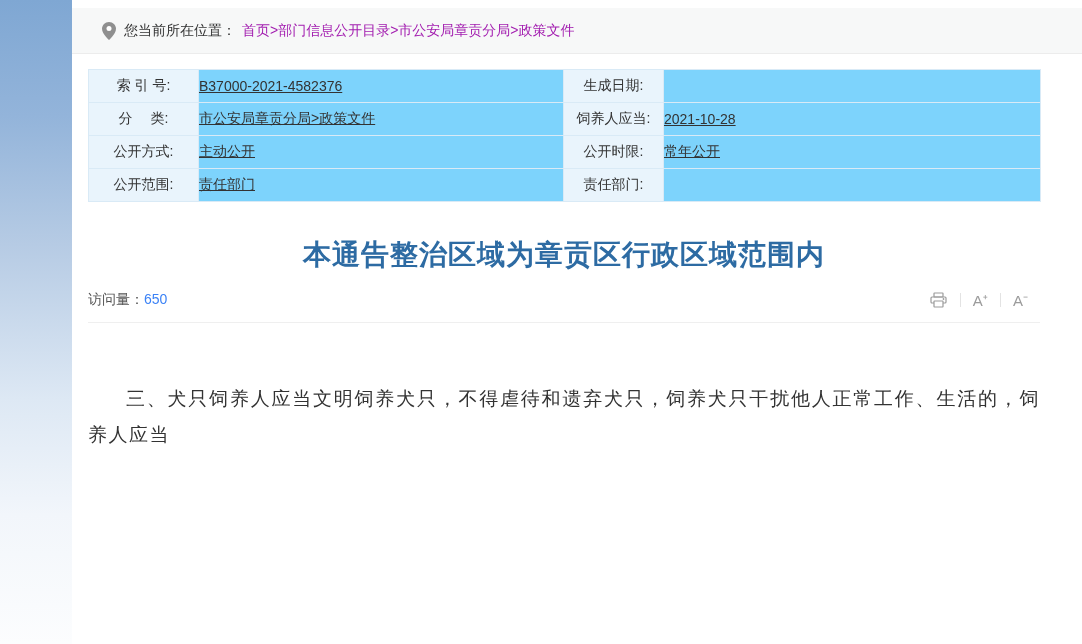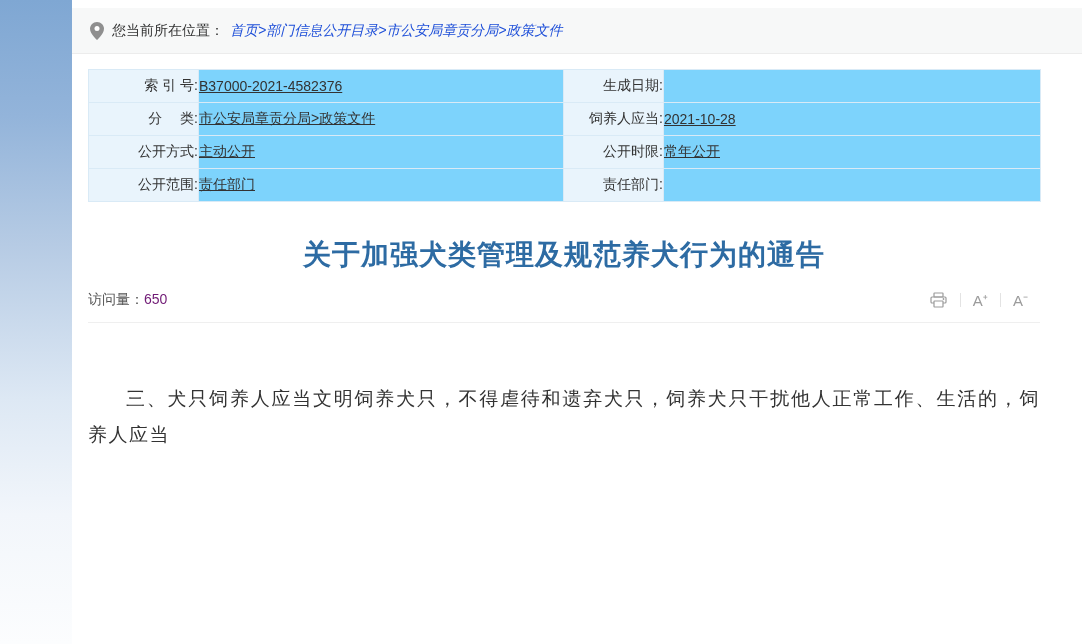--- a/index.html
+++ b/index.html
@@ -10,58 +10,58 @@
     position:relative;
   }
   .panel {
     position:absolute; left:72px; top:0; right:0; bottom:0;
     background:#ffffff; overflow:hidden;
   }
   
   .crumb-bar {
     margin-top:8px; height:46px; background:#f7f8f8;
     border-bottom:1px solid #ececec;
-    display:flex; align-items:center; padding-left:18px;
+    display:flex; align-items:center; padding-left:30px;
     font-size:14px; color:#333;
   }
   .pin { width:14px; height:18px; margin-right:8px; flex:0 0 auto; }
   .crumb-label { color:#333; margin-right:6px; }
-  .crumb-path { color:#1d4ed8; cursor:pointer;font-style:italic; }
+  .crumb-path { color:#a21caf; cursor:pointer; }
   
   .inner { margin-left:16px; margin-right:42px; }
   
   table.meta {
     margin-top:15px; width:100%;
     border-collapse:collapse; table-layout:fixed;
     font-size:14px; color:#333;
   }
   table.meta td {
     border:1px solid #d9eaf6; height:33px; padding:0;
     white-space:nowrap; overflow:hidden;
   }
   td.lbl {
-    background:#e9f4fc; text-align:right; color:#333;
+    background:#e9f4fc; text-align:center; color:#333;
   }
   td.val { background:#7dd3fc; padding-left:18px;text-decoration:underline; }
   col.c-lbl1 { width:110px; } col.c-val1 { width:365px; }
   col.c-lbl2 { width:100px; } col.c-val2 { width:377px; }
   
   .doc-title {
     margin-top:34px; text-align:center;
     font-size:28px; font-weight:bold; color:#2d6ba3;
     letter-spacing:1px;
     font-family:"Liberation Sans", sans-serif;
   }
   
   .stats-row {
     margin-top:16px; display:flex; justify-content:space-between; align-items:center;
     padding-bottom:12px; border-bottom:1px solid #efefef;
   }
   .visits { font-size:14px; color:#555; }
-  .visits .num { color:#701a75; }
+  .visits .num { color:#3b82f6; }
   .tools { display:flex; align-items:center; color:#9b9b9b; font-size:15px; }
   .tool-btn { cursor:pointer; padding:0 12px; display:flex; align-items:center; color:#9b9b9b; }
   .tool-sep { width:1px; height:14px; background:#e3e3e3; }
   .printer-svg { width:18px; height:16px; }
   
   .article-body {
     padding-top:58px;
     font-family:"Liberation Serif", serif;
     font-size:19px; color:#333;
     line-height:36px; letter-spacing:1.5px;
@@ -113,21 +113,21 @@
         </tr>
         <tr>
           <td class="lbl">公开范围:</td>
           <td class="val">责任部门</td>
           <td class="lbl">责任部门:</td>
           <td class="val"></td>
         </tr>
       </tbody>
     </table>
 
-    <h1 class="doc-title">关于加强犬类管理及规范养犬行为的通告</h1>
+    <h1 class="doc-title">本通告整治区域为章贡区行政区域范围内</h1>
 
     <div class="stats-row">
       <div class="visits">
         <span>访问量：</span><span class="num">650</span>
       </div>
       <div class="tools">
         <span class="tool-btn">
           <svg class="printer-svg" viewBox="0 0 18 16">
             <rect x="4" y="1" width="9" height="4" rx="0.5" fill="none" stroke="#9b9b9b" stroke-width="1.2"></rect>
             <rect x="1" y="5" width="15" height="6" rx="1" fill="none" stroke="#9b9b9b" stroke-width="1.2"></rect>

